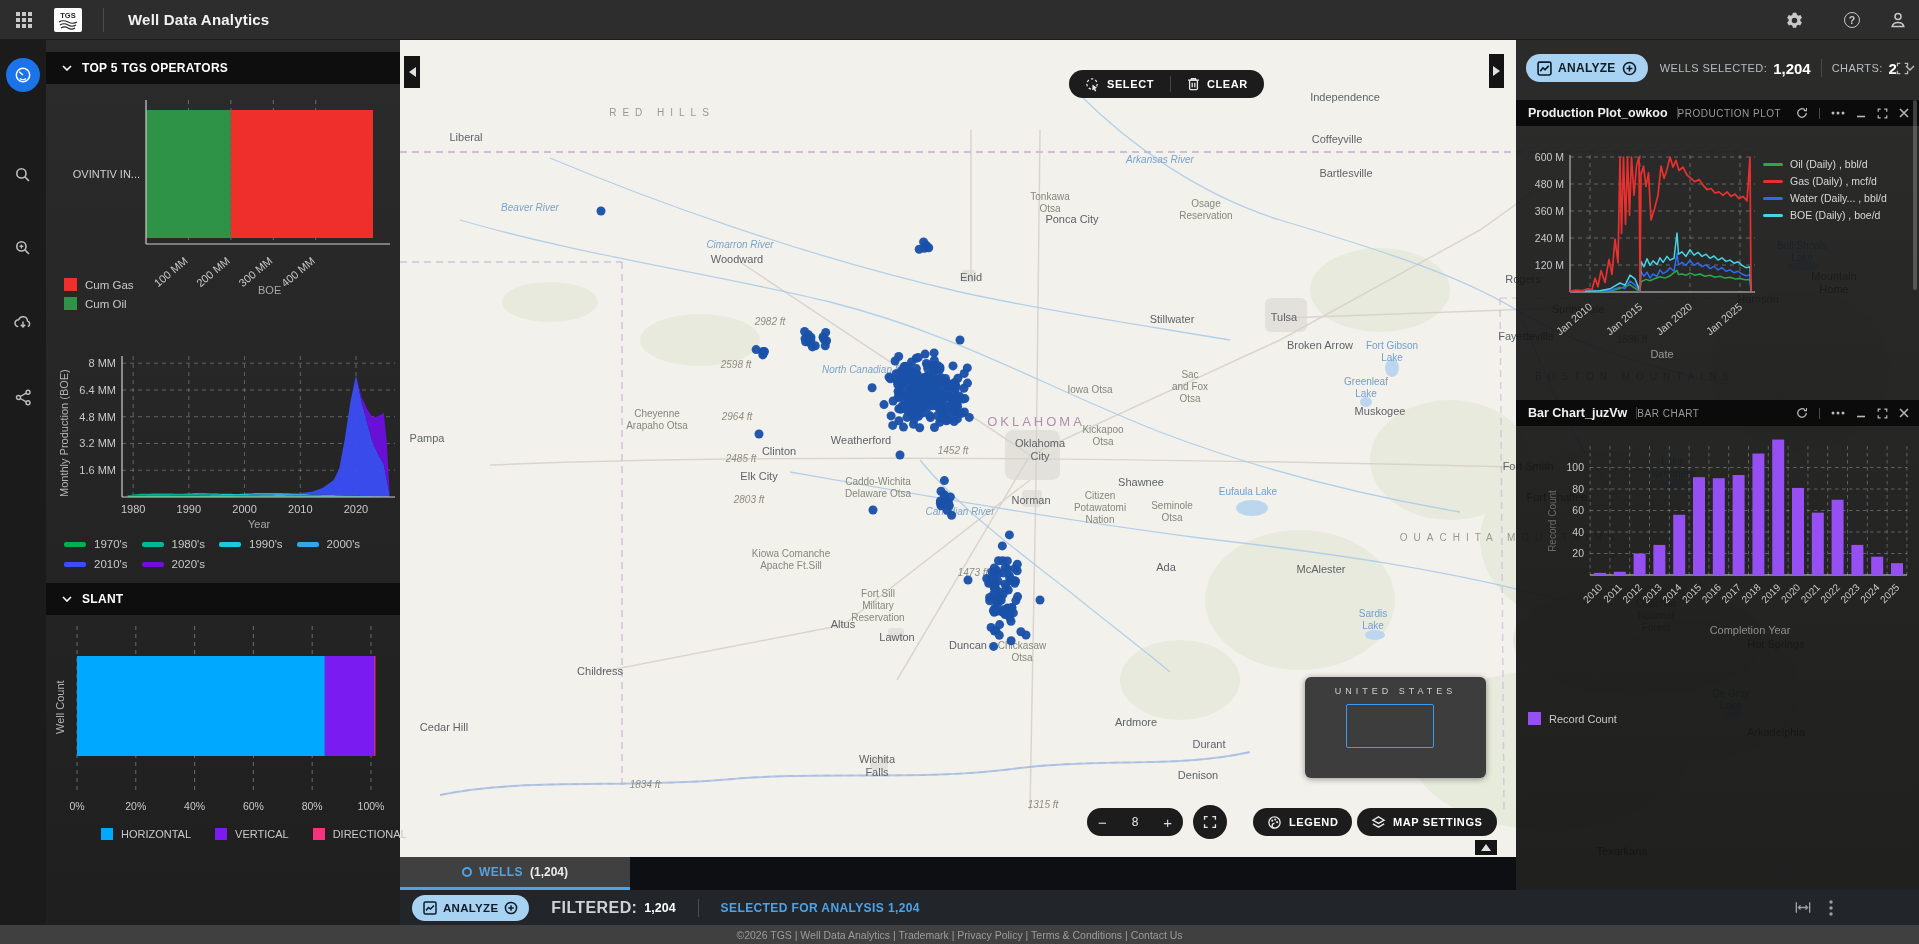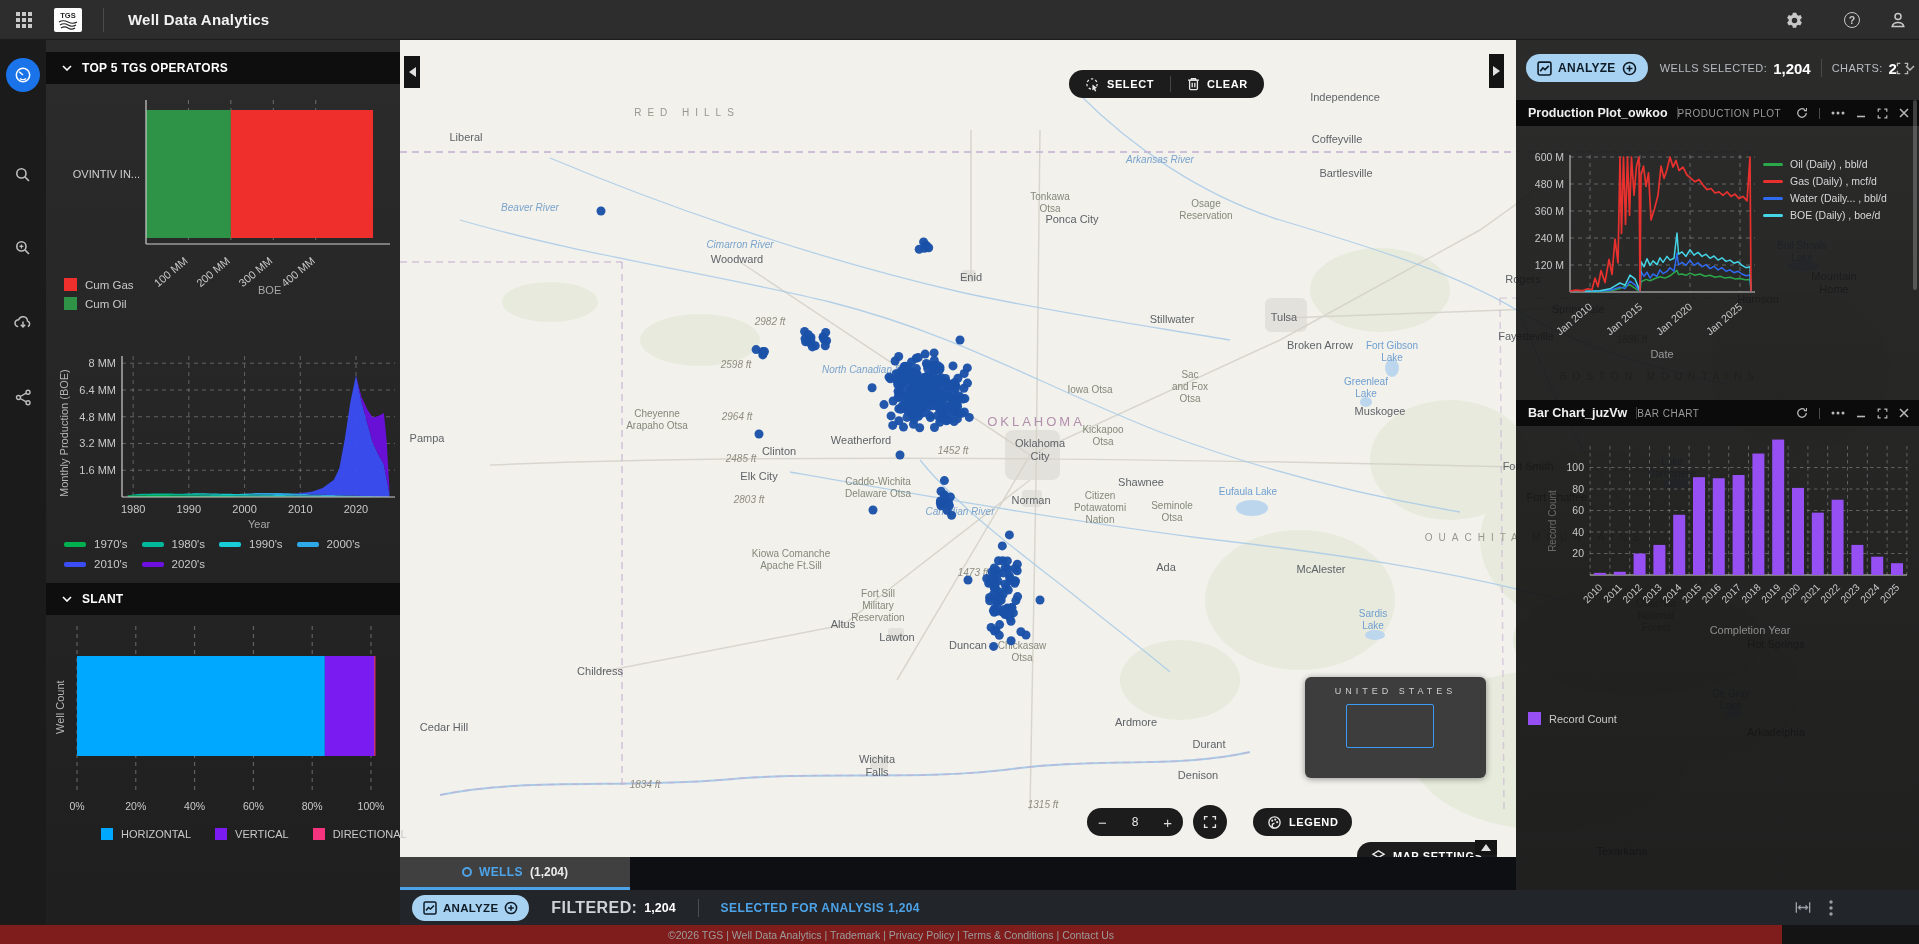--- a/index.html
+++ b/index.html
@@ -28,34 +28,34 @@
   .leg-item{display:flex;align-items:center;gap:8px;font-size:11.5px;color:#c9c9c9;}
   .sw-sq{width:13px;height:13px;display:inline-block;}
   .sw-ln{width:22px;height:5px;border-radius:2px;display:inline-block;}
   .sw-ln3{width:20px;height:3px;border-radius:1.5px;display:inline-block;}
   
   .map{left:400px;top:40px;width:1519px;height:850px;background:#f2f1ec;overflow:hidden;z-index:10;}
   .lb{position:absolute;transform:translate(-50%,-50%);white-space:pre-line;text-align:center;pointer-events:none;line-height:1.2;}
   .lb.c{font-size:11px;color:#5f6368;}
   .lb.s{font-size:10px;color:#84897a;}
   .lb.l{font-size:10px;color:#6f9fd0;}
-  .lb.t{font-size:10px;color:#98988e;letter-spacing:6px;margin-left:25px;}
+  .lb.t{font-size:10px;color:#98988e;letter-spacing:6px;}
   .lb.st{font-size:13px;color:#b28fad;letter-spacing:3px;}
   .lb.e{font-size:10px;font-style:italic;color:#8f8d80;}
   .lb.rl{font-size:10px;font-style:italic;color:#7aa3cc;}
   .map-btn{position:absolute;background:#1c1c1c;color:#fff;display:flex;align-items:center;justify-content:center;gap:7px;font-size:11px;font-weight:700;letter-spacing:.6px;cursor:pointer;}
   .selclr{left:669px;top:30px;height:28px;border-radius:15px;background:#1c1c1c;display:flex;align-items:center;z-index:6;}
   .selclr .seg{display:flex;align-items:center;gap:7px;color:#fff;font-size:11px;font-weight:700;letter-spacing:.6px;padding:0 16px;cursor:pointer;}
   .selclr .vdiv{width:1px;height:16px;background:#454545;}
   .zoompill{left:687px;top:768px;width:96px;height:28px;border-radius:15px;background:#1c1c1c;display:flex;align-items:center;justify-content:space-between;padding:0 11px;color:#e8e8e8;z-index:6;}
   .zoompill .zbtn{font-size:15px;cursor:pointer;color:#dcdcdc;}
   .zoomlvl{font-size:12px;color:#e8e8e8;}
   .roundbtn{left:793px;top:765px;width:34px;height:34px;border-radius:50%;background:#1c1c1c;display:flex;align-items:center;justify-content:center;cursor:pointer;z-index:6;}
   .legendbtn{left:853px;top:768px;height:28px;padding:0 14px;border-radius:15px;z-index:6;}
-  .mapsetbtn{left:957px;top:768px;height:28px;padding:0 14px;border-radius:15px;z-index:6;margin-top:34px;}
+  .mapsetbtn{left:957px;top:768px;height:28px;padding:0 14px;border-radius:15px;z-index:6;}
   .inset{left:905px;top:637px;width:181px;height:101px;background:#3d3d3d;border-radius:6px;box-shadow:0 1px 6px rgba(0,0,0,.4);z-index:6;cursor:pointer;}
   .inset-title{position:absolute;left:0;top:9px;width:100%;text-align:center;font-size:9px;letter-spacing:4px;color:#cfcfcf;}
   .inset-rect{position:absolute;left:41px;top:27px;width:88px;height:44px;border:1.5px solid #3d9bf5;border-radius:2px;}
   .collapse{position:absolute;background:#141414;color:#e0e0e0;display:flex;align-items:center;justify-content:center;cursor:pointer;z-index:7;}
   
   .tabrow{left:400px;top:857px;width:1116px;height:33px;background:#0d0f12;z-index:35;}
   .wtab{position:absolute;left:0;top:0;width:230px;height:33px;background:#404040;border-bottom:3px solid #4da3e8;display:flex;align-items:center;justify-content:center;gap:7px;cursor:pointer;}
   .wtab .ring{width:10px;height:10px;border:2px solid #4da3e8;border-radius:50%;}
   .wtab .wl{font-size:12px;font-weight:700;color:#4da3e8;letter-spacing:.4px;}
   .wtab .wc{font-size:12px;font-weight:700;color:#ececec;}
@@ -75,21 +75,21 @@
   .card-sub{font-size:10px;color:#9a9a9a;letter-spacing:.5px;white-space:nowrap;}
   .ch-div{width:1px;height:12px;background:#3f3f3f;margin-left:9px;}
   .card-ic{display:flex;align-items:center;gap:11px;position:absolute;right:10px;top:0;height:26px;color:#b9b9b9;}
   .card-ic .ic{cursor:pointer;display:flex;align-items:center;font-size:12px;}
   .pl-lab{font-size:11px;color:#b9bdc2;letter-spacing:.4px;}
   .pl-val{font-size:15px;font-weight:700;color:#fff;margin-left:6px;}
   .p-leg{position:absolute;display:flex;flex-direction:column;gap:5px;}
   .p-leg .leg-item{font-size:10.5px;color:#d8d8d8;gap:7px;}
   .scrollthumb{position:absolute;right:2px;top:60px;width:4px;height:190px;background:rgba(255,255,255,.22);border-radius:2px;}
   
-  .footer{left:0;top:925px;width:1782px;height:19px;background:#7f1d1d;display:flex;align-items:center;justify-content:center;z-index:60;}
+  .footer{left:0;top:925px;width:1919px;height:19px;background:#404040;display:flex;align-items:center;justify-content:center;z-index:60;}
   .footer span{font-size:10.5px;color:#9c9c9c;}
 </style>
 </head>
 <body>
 
 <div class="root">
 
   <div class="abs topbar">
     <div class="abs tb-ic" style="left:13px;">
       <svg width="18" height="18" viewBox="0 0 18 18">

